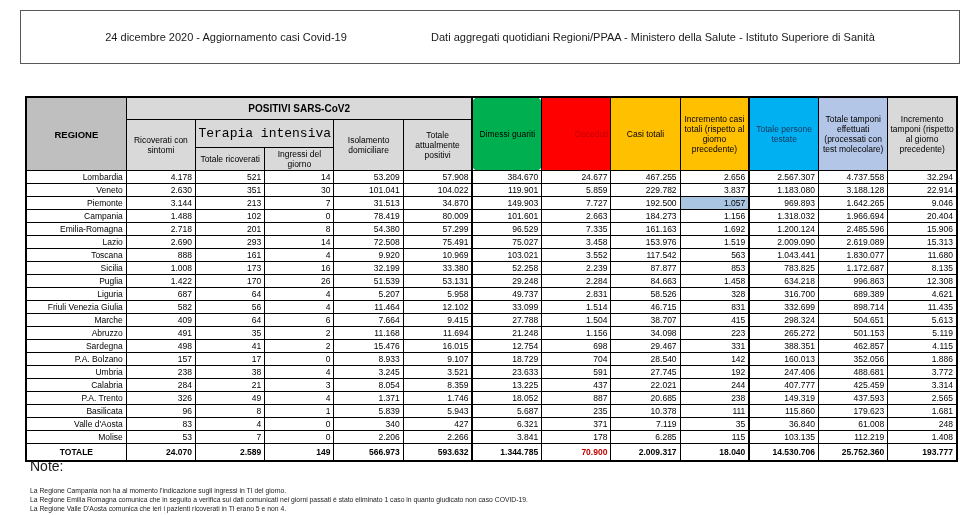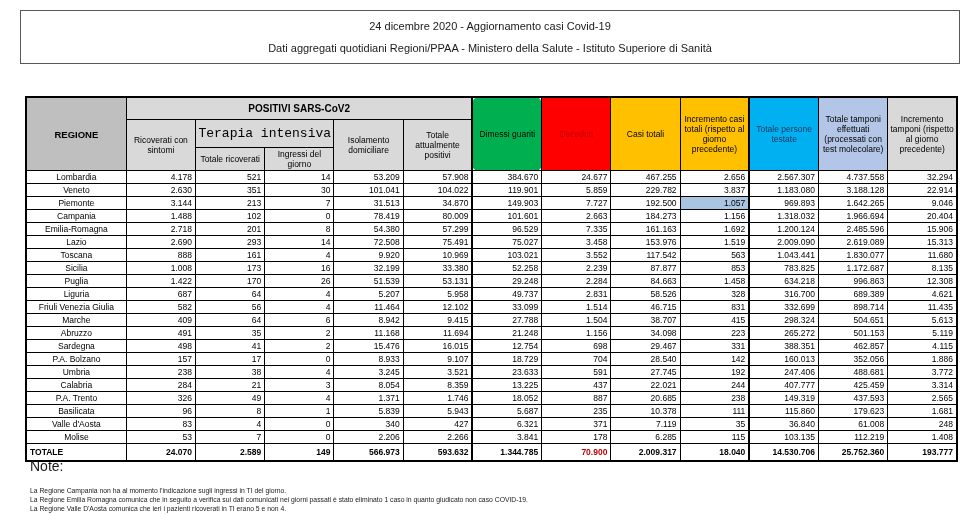--- a/index.html
+++ b/index.html
@@ -1,55 +1,55 @@
 <!DOCTYPE html>
 <html style="--green: #00B050; --red: #FF0000; --red-text: #C00000; --gold: #FFC000; --cyan: #00B0F0; --navy: #17375E; --peri: #B4C6E7; --gray-dark: #BFBFBF; --gray-light: #D9D9D9; --highlight: #A9C5E2;"><head>
 <meta charset="utf-8">
 <style>
   html,body{margin:0;padding:0;background:#fff;width:980px;height:515px;
     font-family:"Liberation Sans","DejaVu Sans",sans-serif;color:#000;position:relative;}
   .page{position:relative;width:980px;height:515px;background:#fff;overflow:hidden;}
 
   
   .title-box{position:absolute;left:20px;top:10px;width:938px;height:52px;
-    border:1px solid #595959;background:#fff;display:flex;flex-direction:column;
+    border:1px solid #595959;background:#fff;display:flex;
     justify-content:space-evenly;align-items:center;}
   .title-box .line{font-size:11px;color:#1a1a1a;text-align:center;}
 
   
   table.covid{position:absolute;left:25px;top:96px;width:933px;border-collapse:collapse;
     table-layout:fixed;border:2px solid #000;}
   table.covid th,table.covid td{border:1px solid #000;overflow:hidden;}
   table.covid td{font-size:8.5px;line-height:11px;height:12px;padding:0 3px;
     text-align:right;white-space:nowrap;background:#fff;}
-  table.covid td.region{text-align:center;}
+  table.covid td.region{text-align:right;}
   col.c-region{width:100px;}
   col.c-num{width:69px;}
 
   
   th{font-weight:normal;}
   .hdr-band{background:var(--gray-light);font-weight:bold;font-size:10px;height:19px;}
   .hdr-terapia{background:var(--gray-light);font-size:13px;height:16px;font-family:Liberation Mono, monospace;}
   .hdr-sub{background:var(--gray-light);font-size:8.5px;line-height:10px;padding:1px 2px;}
   .hdr-regione{background:var(--gray-dark);font-weight:bold;font-size:9.5px;}
   .hdr-color{font-size:8.5px;line-height:10px;padding:16px 2px;}
   .bg-green{background:var(--green);border-radius:7px;}
-  .bg-red{background:var(--red);}
+  .bg-red{background:var(--red);text-align:right;}
   .bg-gold{background:var(--gold);}
   .bg-cyan{background:var(--cyan);margin-left:8px;}
   .bg-peri{background:var(--peri);}
   .bg-grayL{background:var(--gray-light);}
   .bg-grayD{background:var(--gray-dark);}
   .t-red{color:var(--red-text);}
   .t-navy{color:var(--navy);}
   .thick-left{border-left:2px solid #000 !important;}
 
   
   tr.totale td{font-weight:bold;height:16px;text-align:right;}
-  tr.totale td.region{text-align:left;margin-top:12px;}
+  tr.totale td.region{text-align:center;margin-top:12px;}
 
   td.highlight{background:var(--highlight) !important;margin-left:28px;}
 
   
   .notes{position:absolute;left:30px;top:458px;width:920px;}
   .notes .heading{font-size:14px;color:#1a1a1a;margin-bottom:12px;}
   .notes .note-line{font-size:6.8px;line-height:9px;color:#1a1a1a;}
 </style>
 </head>
 <body>
@@ -264,21 +264,21 @@
           <td>831</td>
           <td class="thick-left">332.699</td>
           <td>898.714</td>
           <td>11.435</td>
         </tr>
         <tr>
           <td class="region">Marche</td>
           <td>409</td>
           <td>64</td>
           <td>6</td>
-          <td>8.942</td>
+          <td>7.664</td>
           <td>9.415</td>
           <td class="thick-left">27.788</td>
           <td>1.504</td>
           <td>38.707</td>
           <td>415</td>
           <td class="thick-left">298.324</td>
           <td>504.651</td>
           <td>5.613</td>
         </tr>
         <tr>

